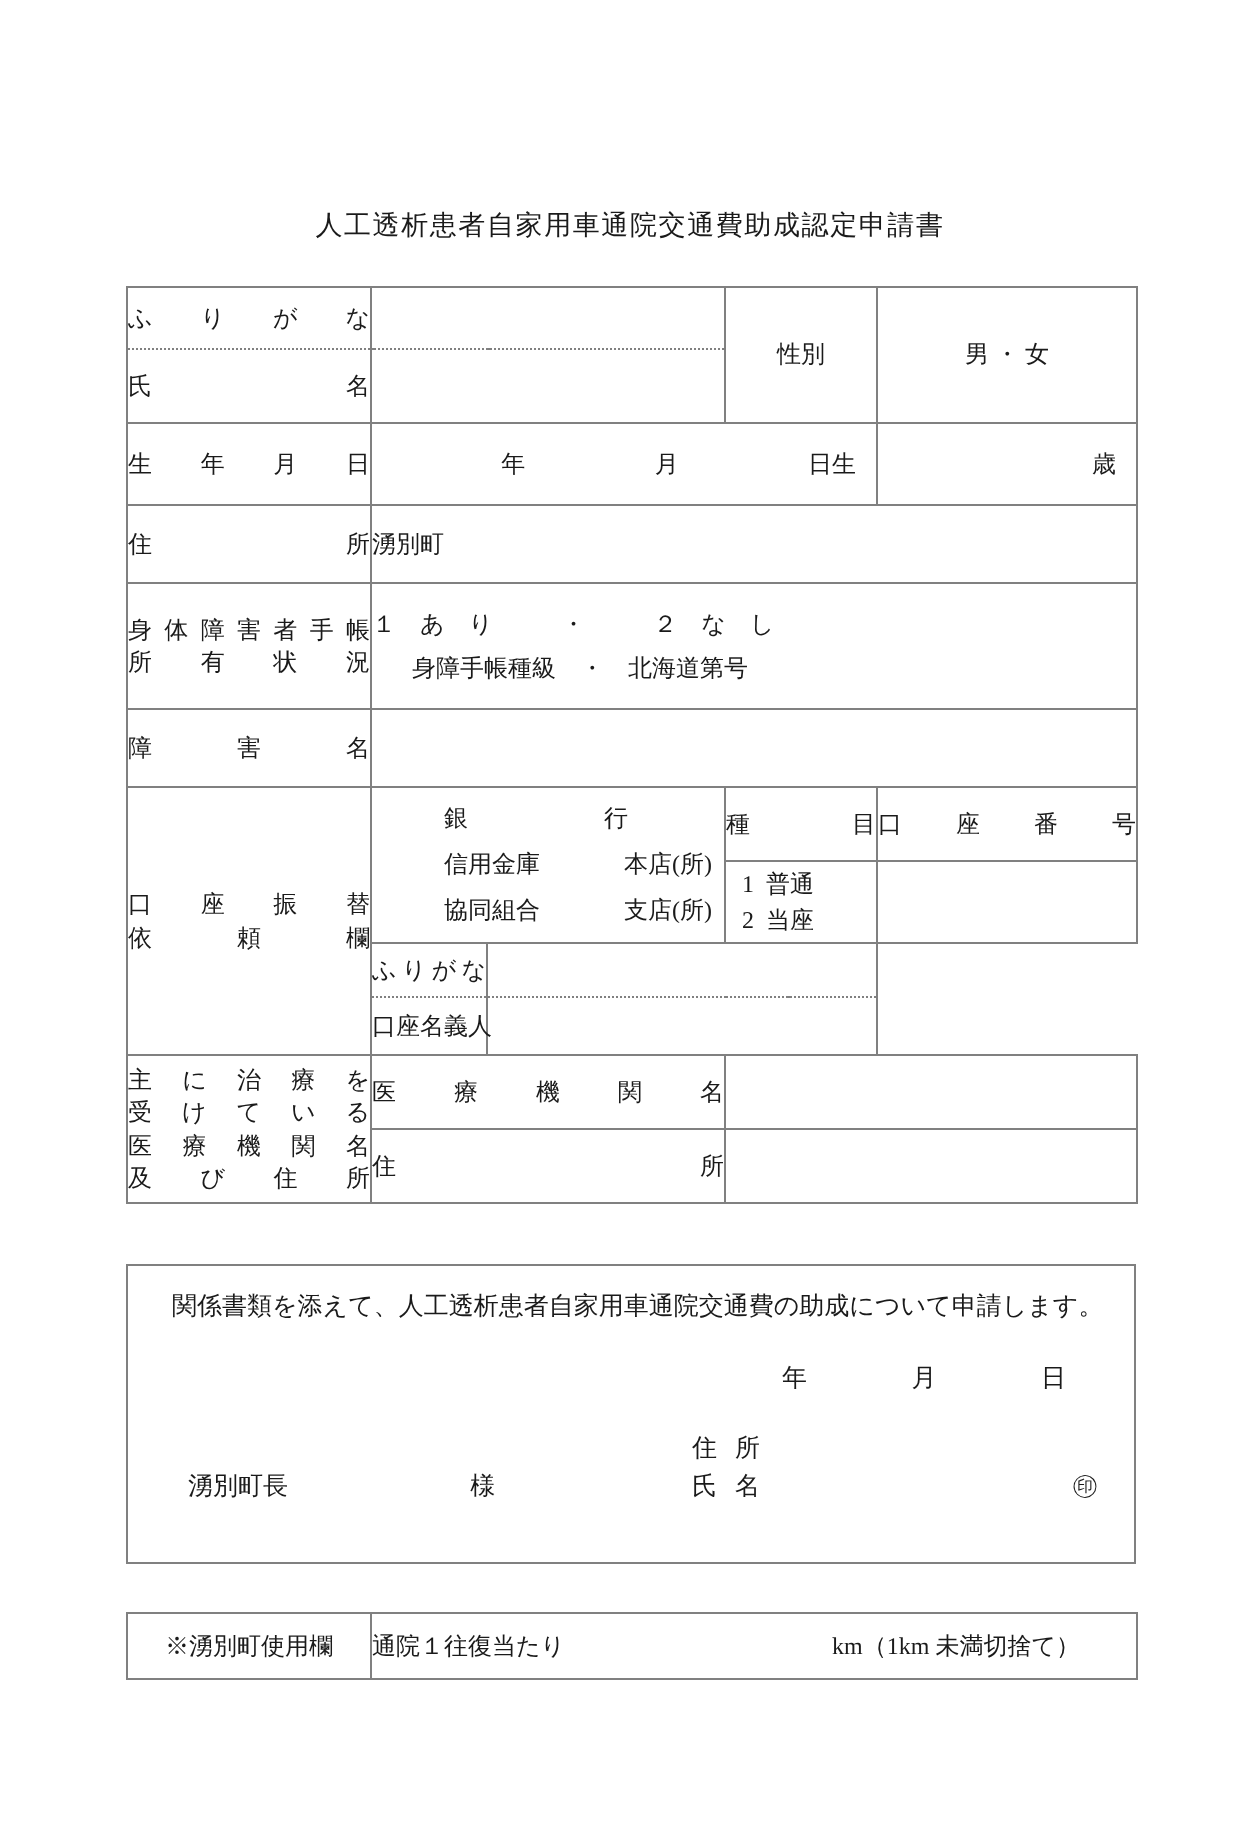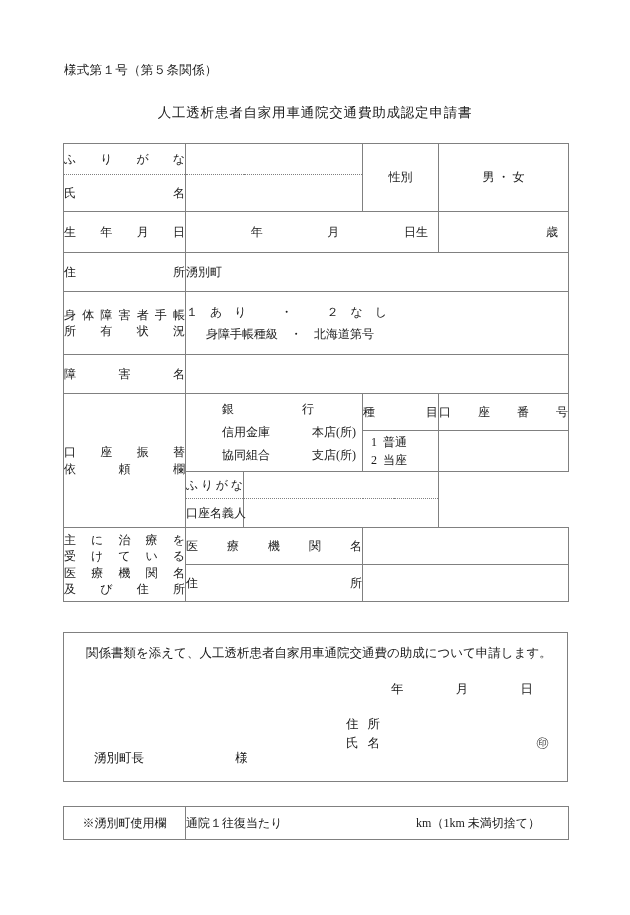--- a/index.html
+++ b/index.html
@@ -200,21 +200,21 @@
   .seal {
     position: absolute;
     right: 18px;
     top: 103px;
     font-size: 13px;
     line-height: 1;
   }
   .addressee {
     position: absolute;
     left: 30px;
-    bottom: 14px;
+    bottom: 29px;
     font-size: 12.5px;
     white-space: nowrap;
   }
   .addressee .sama { display: inline-block; margin-left: 88px; }
 
   
   #footer-table {
     left: 63px;
     top: 806px;
     width: 505px;
@@ -226,21 +226,20 @@
     padding: 0 14px 0 24px;
     white-space: nowrap;
   }
   .foot-body .right { position: absolute; right: 28px; top: 50%; transform: translateY(-50%); }
 </style>
 </head>
 <body>
 
 <div class="page">
 
-  <div class="form-no">様式第１号（第５条関係）</div>
   <div class="doc-title">人工透析患者自家用車通院交通費助成認定申請書</div>
 
   <table class="tbl" id="main-table">
     <colgroup>
       <col style="width:122px">
       <col style="width:58px">
       <col style="width:119px">
       <col style="width:31px">
       <col style="width:45px">
       <col style="width:130px">

